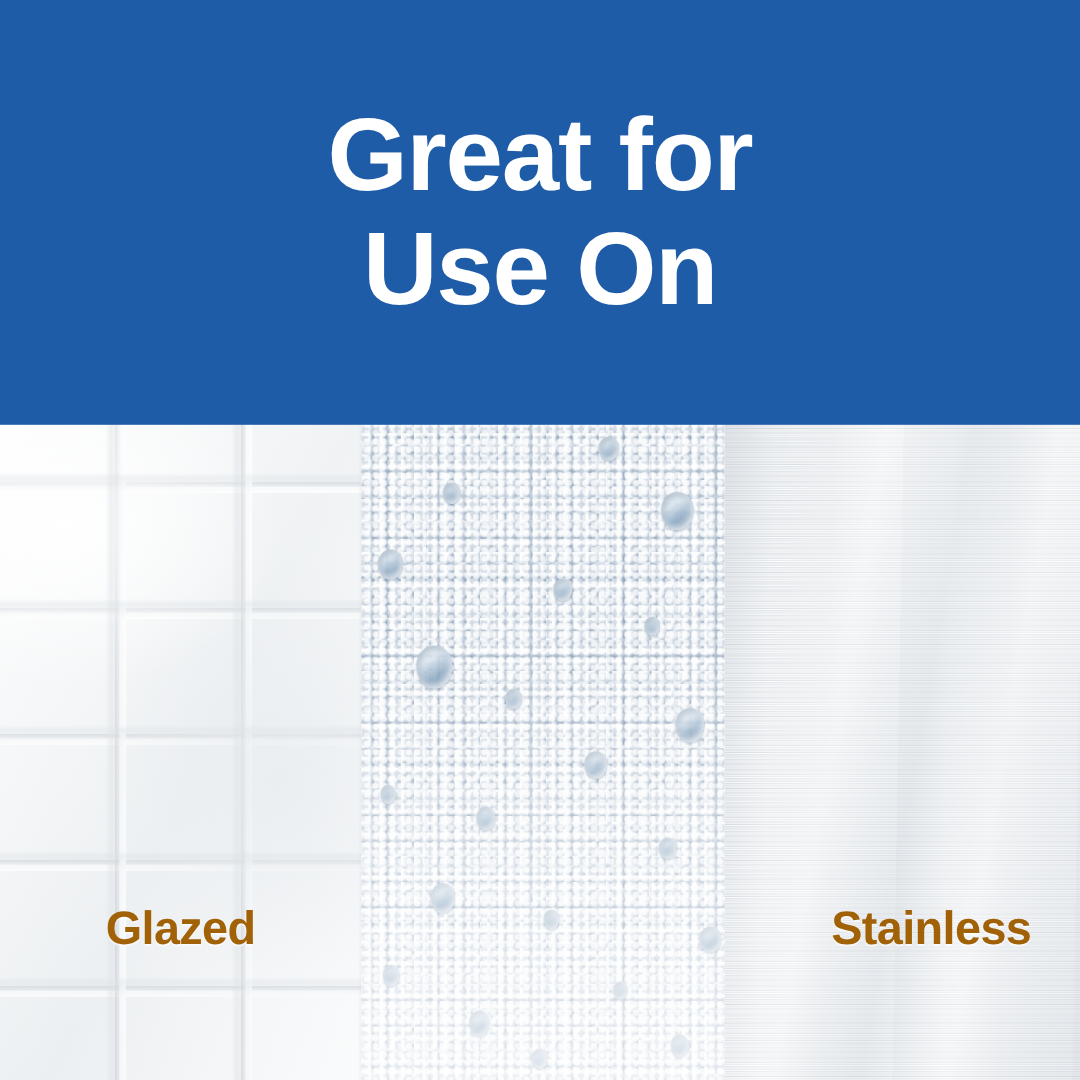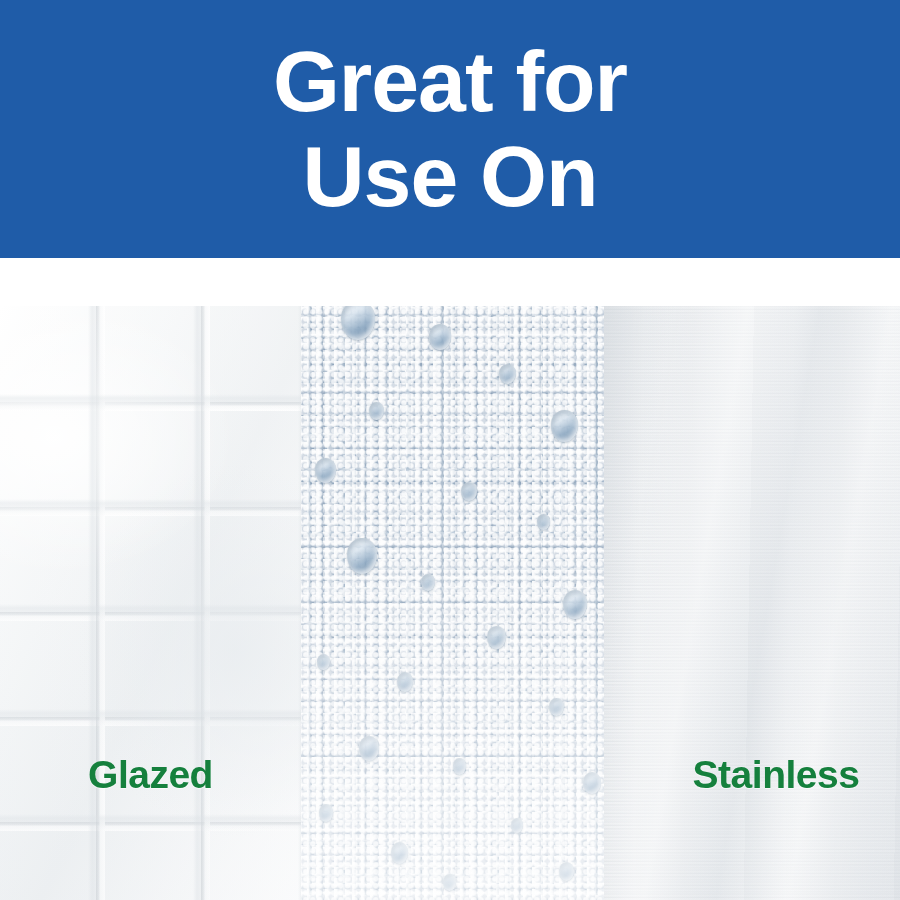--- a/index.html
+++ b/index.html
@@ -18,21 +18,21 @@
     overflow: hidden;
     background: #ffffff;
   }
 
   
   .header {
     position: absolute;
     left: 0;
     top: 0;
     width: 900px;
-    height: 258px;
+    height: 354px;
     background: #1f5ca8;
     display: flex;
     flex-direction: column;
     align-items: center;
     justify-content: center;
     z-index: 5;
   }
   .header-line {
     color: #ffffff;
     font-family: "Liberation Sans", sans-serif;
@@ -219,21 +219,21 @@
         rgba(212,218,224,0.30) 54%,
         rgba(255,255,255,0.40) 72%,
         rgba(206,212,219,0.35) 100%);
     pointer-events: none;
   }
 
   
   .caption {
     position: absolute;
     z-index: 10;
-    color: #15803d;
+    color: #a16207;
     font-family: "Liberation Sans", sans-serif;
     font-weight: bold;
     text-align: center;
     line-height: 1.16;
     letter-spacing: -0.5px;
     text-shadow: 0 1px 1px rgba(255,255,255,0.65);
   }
   .caption-tile {
     left: 0;
     width: 301px;

